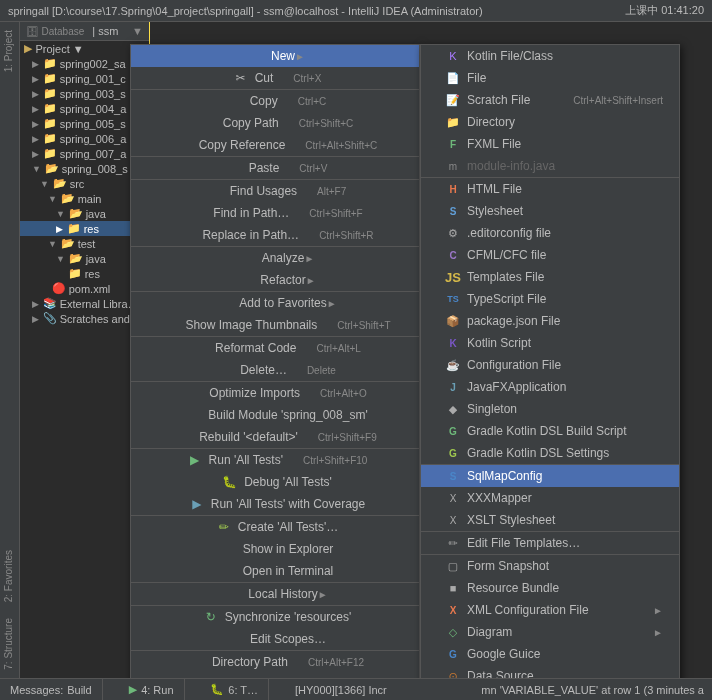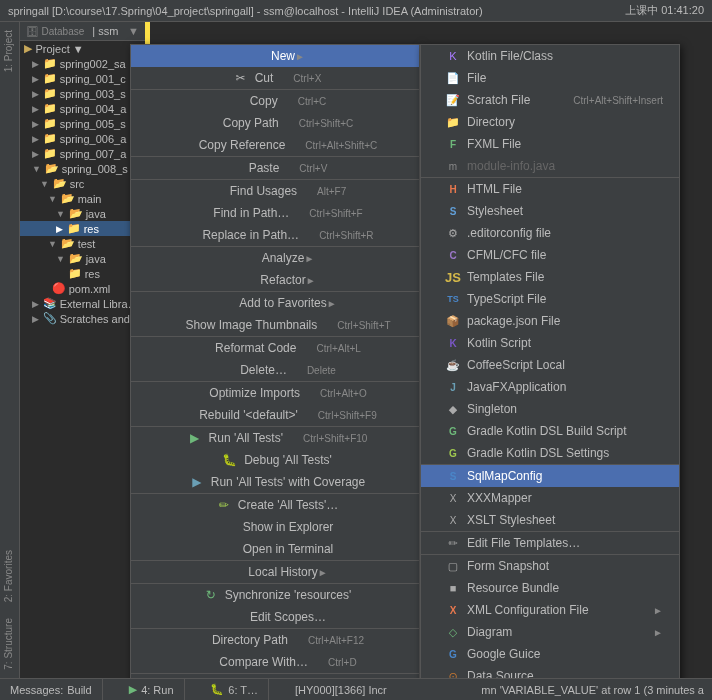--- a/index.html
+++ b/index.html
@@ -47,21 +47,21 @@
       font-size: 10px;
       color: #888;
       cursor: pointer;
       white-space: nowrap;
     }
 
     
     .project-panel {
       width: 130px;
       background: #2b2b2b;
-      border-right: 5px solid #fde047;
+      border-right: 1px solid #fde047;
       overflow: hidden;
       font-size: 11px;
     }
     .project-header {
       background: #3c3f41;
       padding: 3px 6px;
       display: flex;
       align-items: center;
       gap: 4px;
       font-size: 11px;
@@ -489,20 +489,26 @@
       </div>
       <span class="menu-item-shortcut">Delete</span>
     </div>
     <div class="menu-item">
       <div class="menu-item-left">
         <div class="menu-item-icon"></div>
         <span class="menu-item-label">Optimize Imports</span>
       </div>
       <span class="menu-item-shortcut">Ctrl+Alt+O</span>
     </div>
+    <div class="menu-item">
+      <div class="menu-item-left">
+        <div class="menu-item-icon"></div>
+        <span class="menu-item-label">Build Module 'spring_008_sm'</span>
+      </div>
+    </div>
     <div class="menu-item separator-after">
       <div class="menu-item-left">
         <div class="menu-item-icon"></div>
         <span class="menu-item-label">Rebuild '&lt;default&gt;'</span>
       </div>
       <span class="menu-item-shortcut">Ctrl+Shift+F9</span>
     </div>
     <div class="menu-item">
       <div class="menu-item-left">
         <div class="menu-item-icon" style="color:#6eb87a;">▶</div>
@@ -666,21 +672,21 @@
     </div>
     <div class="submenu-item">
       <div class="submenu-item-left">
         <div class="submenu-item-icon icon-kotlin2" style="font-weight:bold;font-size:10px;">K</div>
         <span>Kotlin Script</span>
       </div>
     </div>
     <div class="submenu-item">
       <div class="submenu-item-left">
         <div class="submenu-item-icon icon-coffee">☕</div>
-        <span>CoffeeScript Local</span>
+        <span>Configuration File</span>
       </div>
     </div>
     <div class="submenu-item">
       <div class="submenu-item-left">
         <div class="submenu-item-icon icon-javafx" style="font-weight:bold;font-size:10px;">J</div>
         <span>JavaFXApplication</span>
       </div>
     </div>
     <div class="submenu-item">
       <div class="submenu-item-left">

